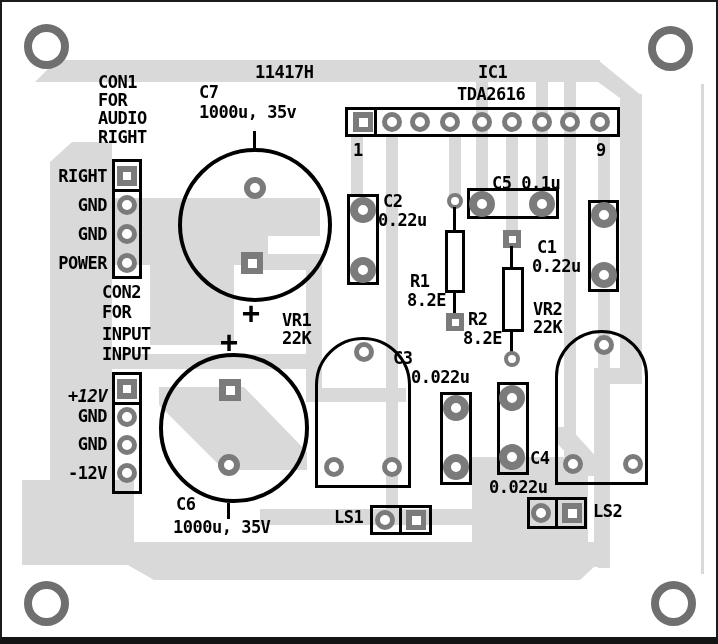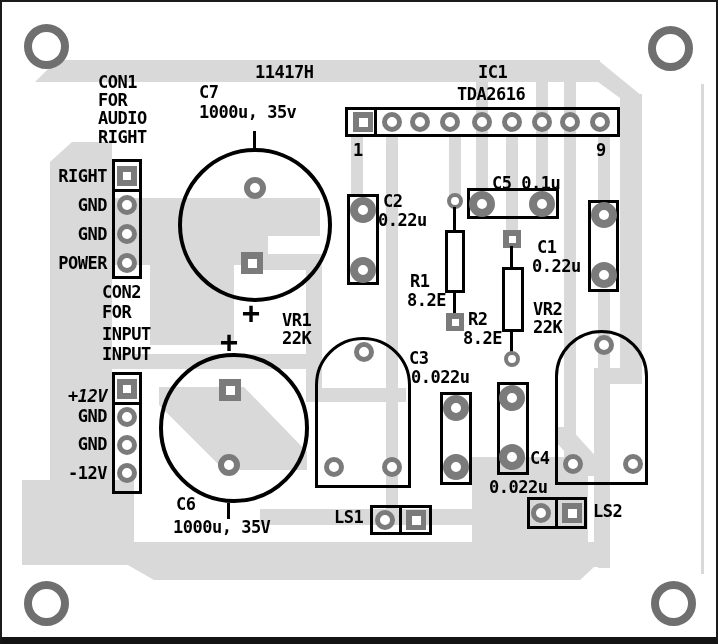--- a/index.html
+++ b/index.html
@@ -191,21 +191,21 @@
   <div class="ring" style="left:322px;top:455px;width:20px;height:20px;"></div>
   <div class="ring" style="left:380px;top:455px;width:20px;height:20px;"></div>
 
   <div class="lbl" style="left:531px;top:299px;">VR2</div>
   <div class="lbl" style="left:531px;top:317px;">22K</div>
   <div class="vr" style="left:553px;top:328px;width:93px;height:155px;border-radius:47px 47px 0 0;"></div>
   <div class="ring" style="left:592px;top:333px;width:20px;height:20px;"></div>
   <div class="ring" style="left:561px;top:452px;width:20px;height:20px;"></div>
   <div class="ring" style="left:621px;top:452px;width:20px;height:20px;"></div>
 
-  <div class="lbl" style="left:407px;top:348px;">C3</div>
+  <div class="lbl" style="left:391px;top:348px;">C3</div>
   <div class="lbl" style="left:409px;top:367px;">0.022u</div>
   <div class="box" style="left:438px;top:390px;width:32px;height:93px;"></div>
   <div class="ring" style="left:441px;top:393px;width:26px;height:26px;border-width:8px;"></div>
   <div class="ring" style="left:441px;top:452px;width:26px;height:26px;border-width:8px;"></div>
 
   <div class="box" style="left:495px;top:380px;width:32px;height:93px;"></div>
   <div class="ring" style="left:497px;top:383px;width:26px;height:26px;border-width:8px;"></div>
   <div class="ring" style="left:497px;top:442px;width:26px;height:26px;border-width:8px;"></div>
   <div class="lbl" style="left:528px;top:448px;">C4</div>
   <div class="lbl" style="left:487px;top:477px;">0.022u</div>

